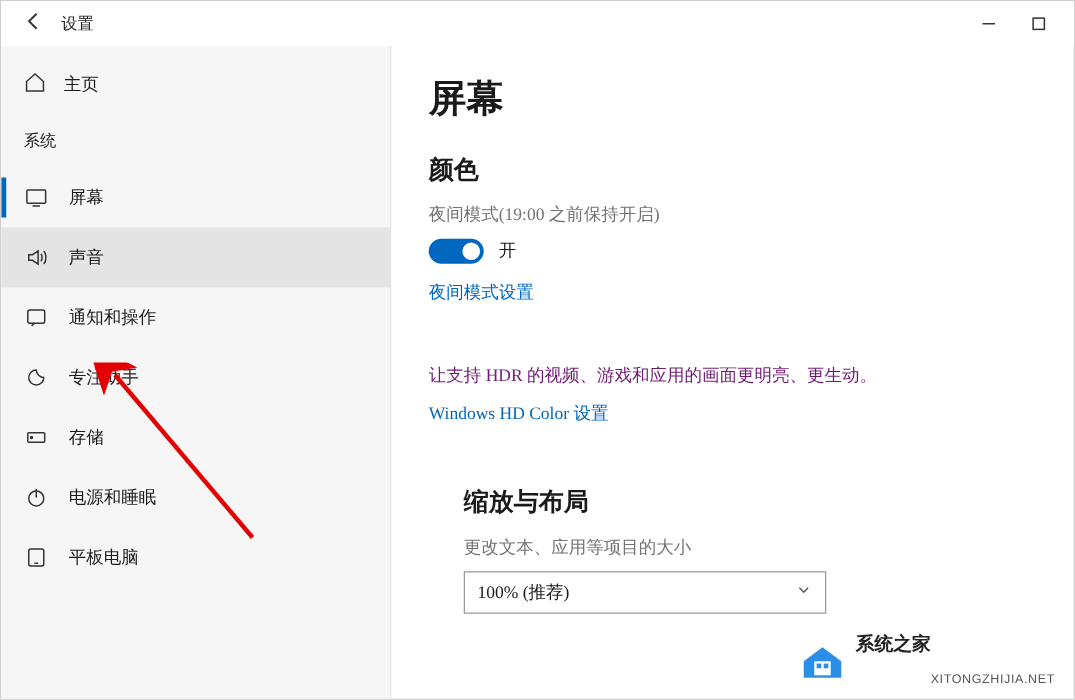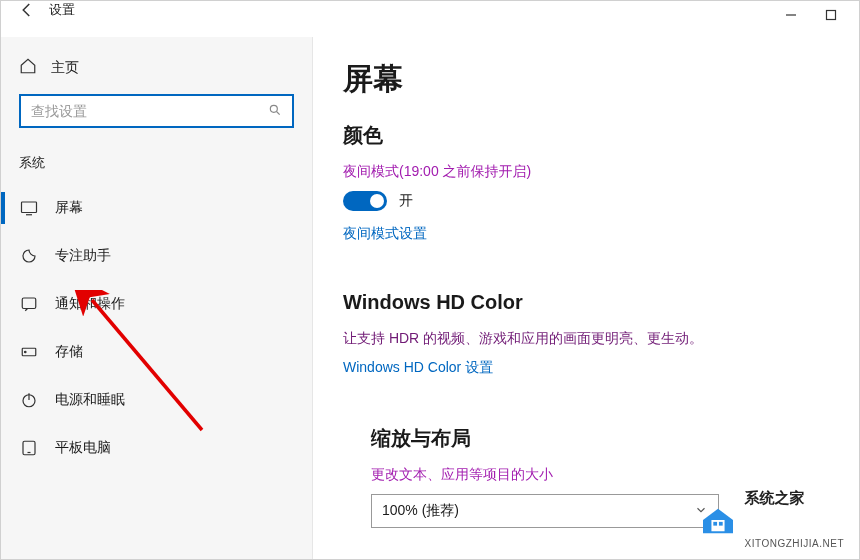--- a/index.html
+++ b/index.html
@@ -16,20 +16,21 @@
 .window {
   width: 100%;
   height: 100%;
   display: flex;
   flex-direction: column;
   border: 1px solid #d0d0d0;
 }
 .titlebar {
   height: 36px;
   display: flex;
+  align-items: center;
   padding: 0 8px;
   background: #fff;
 }
 .titlebar .back { width: 36px; text-align: center; font-size: 18px; color: #333; cursor: pointer; }
 .titlebar .title { font-size: 13px; margin-left: 4px; }
 .titlebar .spacer { flex: 1; }
 .winbtn { width: 40px; height: 28px; display: flex; align-items: center; justify-content: center; color: #333; font-size: 14px; }
 .winbtn svg { width: 12px; height: 12px; }
 .body {
   flex: 1;
@@ -103,36 +104,36 @@
 .nav-item .icon { width: 20px; display:flex; align-items:center; justify-content:center; color:#333; }
 .nav-item .icon svg { width: 18px; height: 18px; }
 .nav-item .label { font-size: 14px; }
 .content {
   flex: 1;
   padding: 22px 30px 10px 30px;
   overflow: hidden;
 }
 h1 { font-size: 30px; font-weight: 600; margin-bottom: 22px; }
 h2 { font-size: 20px; font-weight: 600; margin-bottom: 14px; }
-.row-text { font-size: 14px; color: #a21caf; margin-bottom: 10px; }
+.row-text { font-size: 14px; color: #737373; margin-bottom: 10px; }
 .desc { font-size: 14px; color: #701a75; margin-bottom: 10px; line-height: 1.5; }
 .link { color: #0067c0; cursor: pointer; font-size: 14px; display: inline-block; margin-bottom: 22px; }
 .toggle-row { display: flex; align-items: center; gap: 12px; margin-bottom: 14px; }
 .toggle {
   width: 44px; height: 20px; border-radius: 10px;
   background: #0067c0; position: relative; cursor: pointer;
 }
 .toggle .knob {
   position: absolute; top: 3px; right: 3px;
   width: 14px; height: 14px; border-radius: 50%; background: #fff;
 }
 .toggle-label { font-size: 14px; }
-.section { margin-bottom: 26px; }
+.section { margin-bottom: 26px; font-family: Liberation Serif, serif; }
 .select-box {
-  width: 348px; height: 34px;
+  width: 290px; height: 34px;
   border: 1px solid #999;
   display: flex; align-items: center;
   padding: 0 10px;
   justify-content: space-between;
   cursor: pointer;
   font-size: 14px;
   background: #fff;
 }
 .select-box .chev { color: #555; }
 
@@ -144,21 +145,21 @@
   align-items: center;
   gap: 8px;
   font-size: 13px;
   color: #222;
   pointer-events: none;
 }
 .watermark .wlogo {
   width: 38px; height: 30px;
   display:flex; align-items:center; justify-content:center;
 }
-.watermark .wtext { display:flex; flex-direction:column; line-height:1.2; }
+.watermark .wtext { display:flex; flex-direction:row; line-height:1.2; }
 .watermark .wtext .t1 { font-weight:700; font-size:15px; }
 .watermark .wtext .t2 { font-size:10px; color:#555; letter-spacing:0.5px;margin-top:31px; }
 
 .annot-arrow {
   position: absolute;
   left: 72px;
   top: 290px;
   pointer-events: none;
 }
 </style>
@@ -193,64 +194,63 @@
 
       <div class="home-row">
         <span class="icon">
           <svg viewBox="0 0 24 24" width="18" height="18" fill="none" stroke="#333" stroke-width="1.6">
               <path d="M3 11 L12 3 L21 11 V21 H3 Z"></path>
             </svg>
         </span>
         <span class="label">主页</span>
       </div>
 
-      <div class="search-wrap">
-        <div class="search-box">
-          <input type="text" placeholder="查找设置" style="">
-          <span class="sicon">
-            <svg viewBox="0 0 24 24" width="14" height="14" fill="none" stroke="#888" stroke-width="2">
-                <circle cx="10" cy="10" r="6"></circle>
-                <line x1="15" y1="15" x2="20" y2="20"></line>
-              </svg>
-          </span>
-        </div>
-      </div>
 
       <div class="section-title">系统</div>
 
       <div class="nav-list">
 
         <div class="nav-item selected">
           <span class="icon">
             <svg viewBox="0 0 24 24" fill="none" stroke="#333" stroke-width="1.6">
                 <rect x="2" y="4" width="20" height="14" rx="1"></rect>
                 <line x1="8" y1="21" x2="16" y2="21"></line>
               </svg>
           </span>
           <span class="label">屏幕</span>
         </div>
 
-
-        <div class="nav-item">
-          <span class="icon">
-            <svg viewBox="0 0 24 24" fill="none" stroke="#333" stroke-width="1.6">
-                <path d="M20 12a8 8 0 1 1-8-8c0 4 4 8 8 8z"></path>
-              </svg>
-          </span>
-          <span class="label">专注助手</span>
+        <div class="nav-item active">
+          <span class="icon">
+            <svg viewBox="0 0 24 24" fill="none" stroke="#333" stroke-width="1.6">
+                <path d="M4 9v6h4l6 4V5L8 9H4z"></path>
+                <path d="M17 8c1.5 1.5 1.5 6.5 0 8"></path>
+                <path d="M20 5c3 3 3 11 0 14"></path>
+              </svg>
+          </span>
+          <span class="label">声音</span>
         </div>
 
         <div class="nav-item">
           <span class="icon">
             <svg viewBox="0 0 24 24" fill="none" stroke="#333" stroke-width="1.6">
                 <rect x="3" y="4" width="18" height="14" rx="2"></rect>
                 <path d="M7 21l3-3"></path>
               </svg>
           </span>
           <span class="label">通知和操作</span>
+        </div>
+
+        <div class="nav-item">
+          <span class="icon">
+            <svg viewBox="0 0 24 24" fill="none" stroke="#333" stroke-width="1.6">
+                <path d="M20 12a8 8 0 1 1-8-8c0 4 4 8 8 8z"></path>
+              </svg>
+          </span>
+          <span class="label">专注助手</span>
         </div>
 
         <div class="nav-item">
           <span class="icon">
             <svg viewBox="0 0 24 24" fill="none" stroke="#333" stroke-width="1.6">
                 <rect x="3" y="7" width="18" height="10" rx="1"></rect>
                 <circle cx="7" cy="12" r="1" fill="#333"></circle>
               </svg>
           </span>
           <span class="label">存储</span>
@@ -288,21 +288,20 @@
         <div class="toggle-row">
           <div class="toggle">
             <div class="knob"></div>
           </div>
           <span class="toggle-label">开</span>
         </div>
         <span class="link">夜间模式设置</span>
       </div>
 
       <div class="section">
-        <h2>Windows HD Color</h2>
         <div class="desc">让支持 HDR 的视频、游戏和应用的画面更明亮、更生动。</div>
         <span class="link">Windows HD Color 设置</span>
       </div>
 
       <div class="section" style="margin-bottom:10px;margin-left:28px;">
         <h2>缩放与布局</h2>
         <div class="row-text">更改文本、应用等项目的大小</div>
         <div class="select-box">
           <span>100% (推荐)</span>
           <span class="chev">

